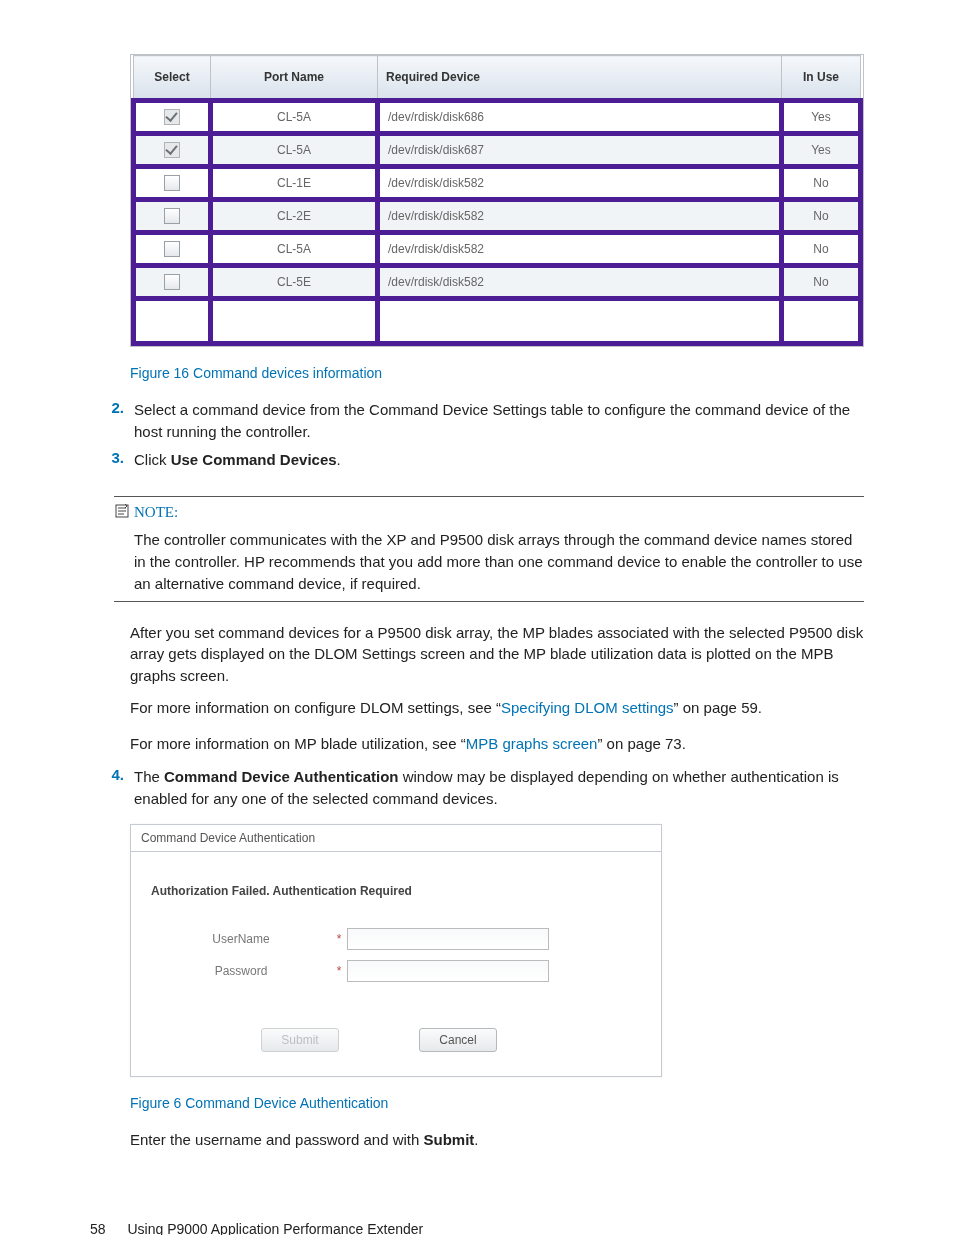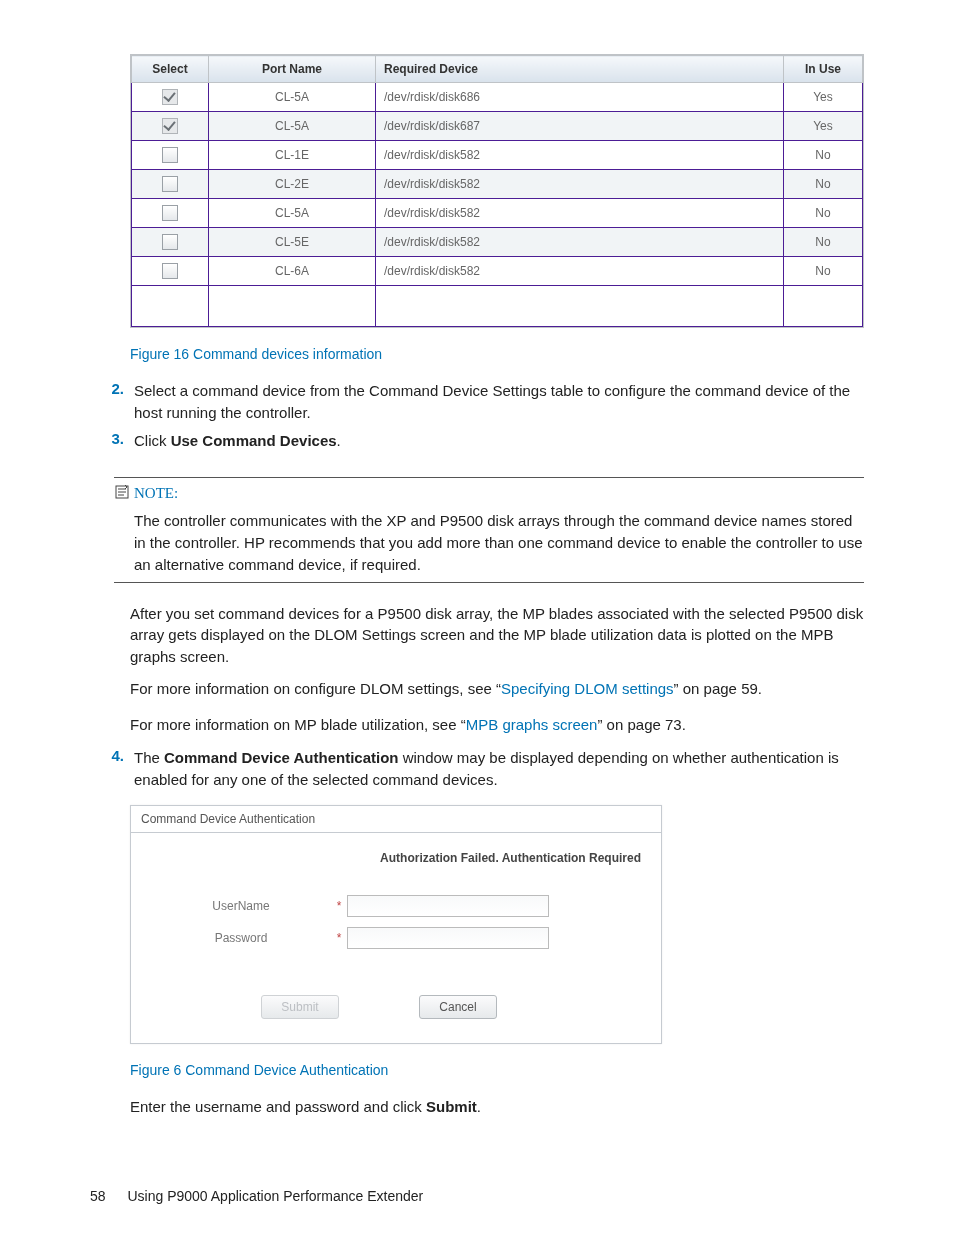--- a/index.html
+++ b/index.html
@@ -25,26 +25,26 @@
     border-collapse: collapse;
     font-family: Verdana, Arial, sans-serif;
     font-size: 12px;
     color: #555;
   }
   .tbl th {
     background: linear-gradient(#f5f8fb, #d9e2ec);
     font-weight: bold;
     color: #333;
     border: 1px solid #bfc3c7;
-    padding: 6px 8px;
+    padding: 14px 8px;
     text-align: left;
   }
   .tbl th.center, .tbl td.center { text-align: center; }
   .tbl td {
-    border: 1px solid #4c1d95;
+    border: 5px solid #4c1d95;
     padding: 6px 8px;
     color: #666;
     background: #fff;
   }
   .tbl tr.alt td { background: #f1f4f6; }
   .tbl tr.footer td { height: 28px; border-top: 1px solid #d9dde1; }
   .col-select { width: 60px; }
   .col-inuse  { width: 62px; }
   .chk {
     display: inline-block;
@@ -125,24 +125,24 @@
     font-size: 12px;
     color: #666;
   }
   .dlg-title {
     border-bottom: 1px solid #c6cbd1;
     padding: 6px 10px;
     color: #555;
   }
   .dlg-inner { padding: 14px 20px 24px 20px; }
   .dlg-msg {
-    text-align: right;
+    text-align: left;
     font-weight: bold;
     color: #444;
-    margin: 4px 0 30px 0;
+    margin: 18px 0 30px 0;
   }
   .frow {
     display: flex;
     align-items: center;
     margin: 10px 0;
   }
   .flabel { width: 180px; color:#777;text-align:center; }
   .freq {
     width: 16px;
     color: #c04646;
@@ -223,26 +223,20 @@
           </tr>
           <tr>
             <td class="center"><span class="chk"></span></td>
             <td class="center">CL-5A</td>
             <td>/dev/rdisk/disk582</td>
             <td class="center">No</td>
           </tr>
           <tr class="alt">
             <td class="center"><span class="chk"></span></td>
             <td class="center">CL-5E</td>
-            <td>/dev/rdisk/disk582</td>
-            <td class="center">No</td>
-          </tr>
-          <tr>
-            <td class="center"><span class="chk"></span></td>
-            <td class="center">CL-6A</td>
             <td>/dev/rdisk/disk582</td>
             <td class="center">No</td>
           </tr>
           <tr class="footer">
             <td>&nbsp;</td>
             <td>&nbsp;</td>
             <td>&nbsp;</td>
             <td>&nbsp;</td>
           </tr>
         </tbody>
@@ -309,21 +303,21 @@
       <div class="fbtns">
         <div class="btn submit">Submit</div>
         <div class="btn">Cancel</div>
       </div>
     </div>
   </div>
 
   <div class="caption">Figure 6 Command Device Authentication</div>
 
   <div class="para">
-    <span>Enter the username and password and click </span><b>Submit</b><span>.</span>
+    <span>Enter the username and password and with </span><b>Submit</b><span>.</span>
   </div>
 
   <div class="footer">
     <span class="pg">58</span>
     <span>Using P9000 Application Performance Extender</span>
   </div>
 
 </div>
 
 </body></html>

